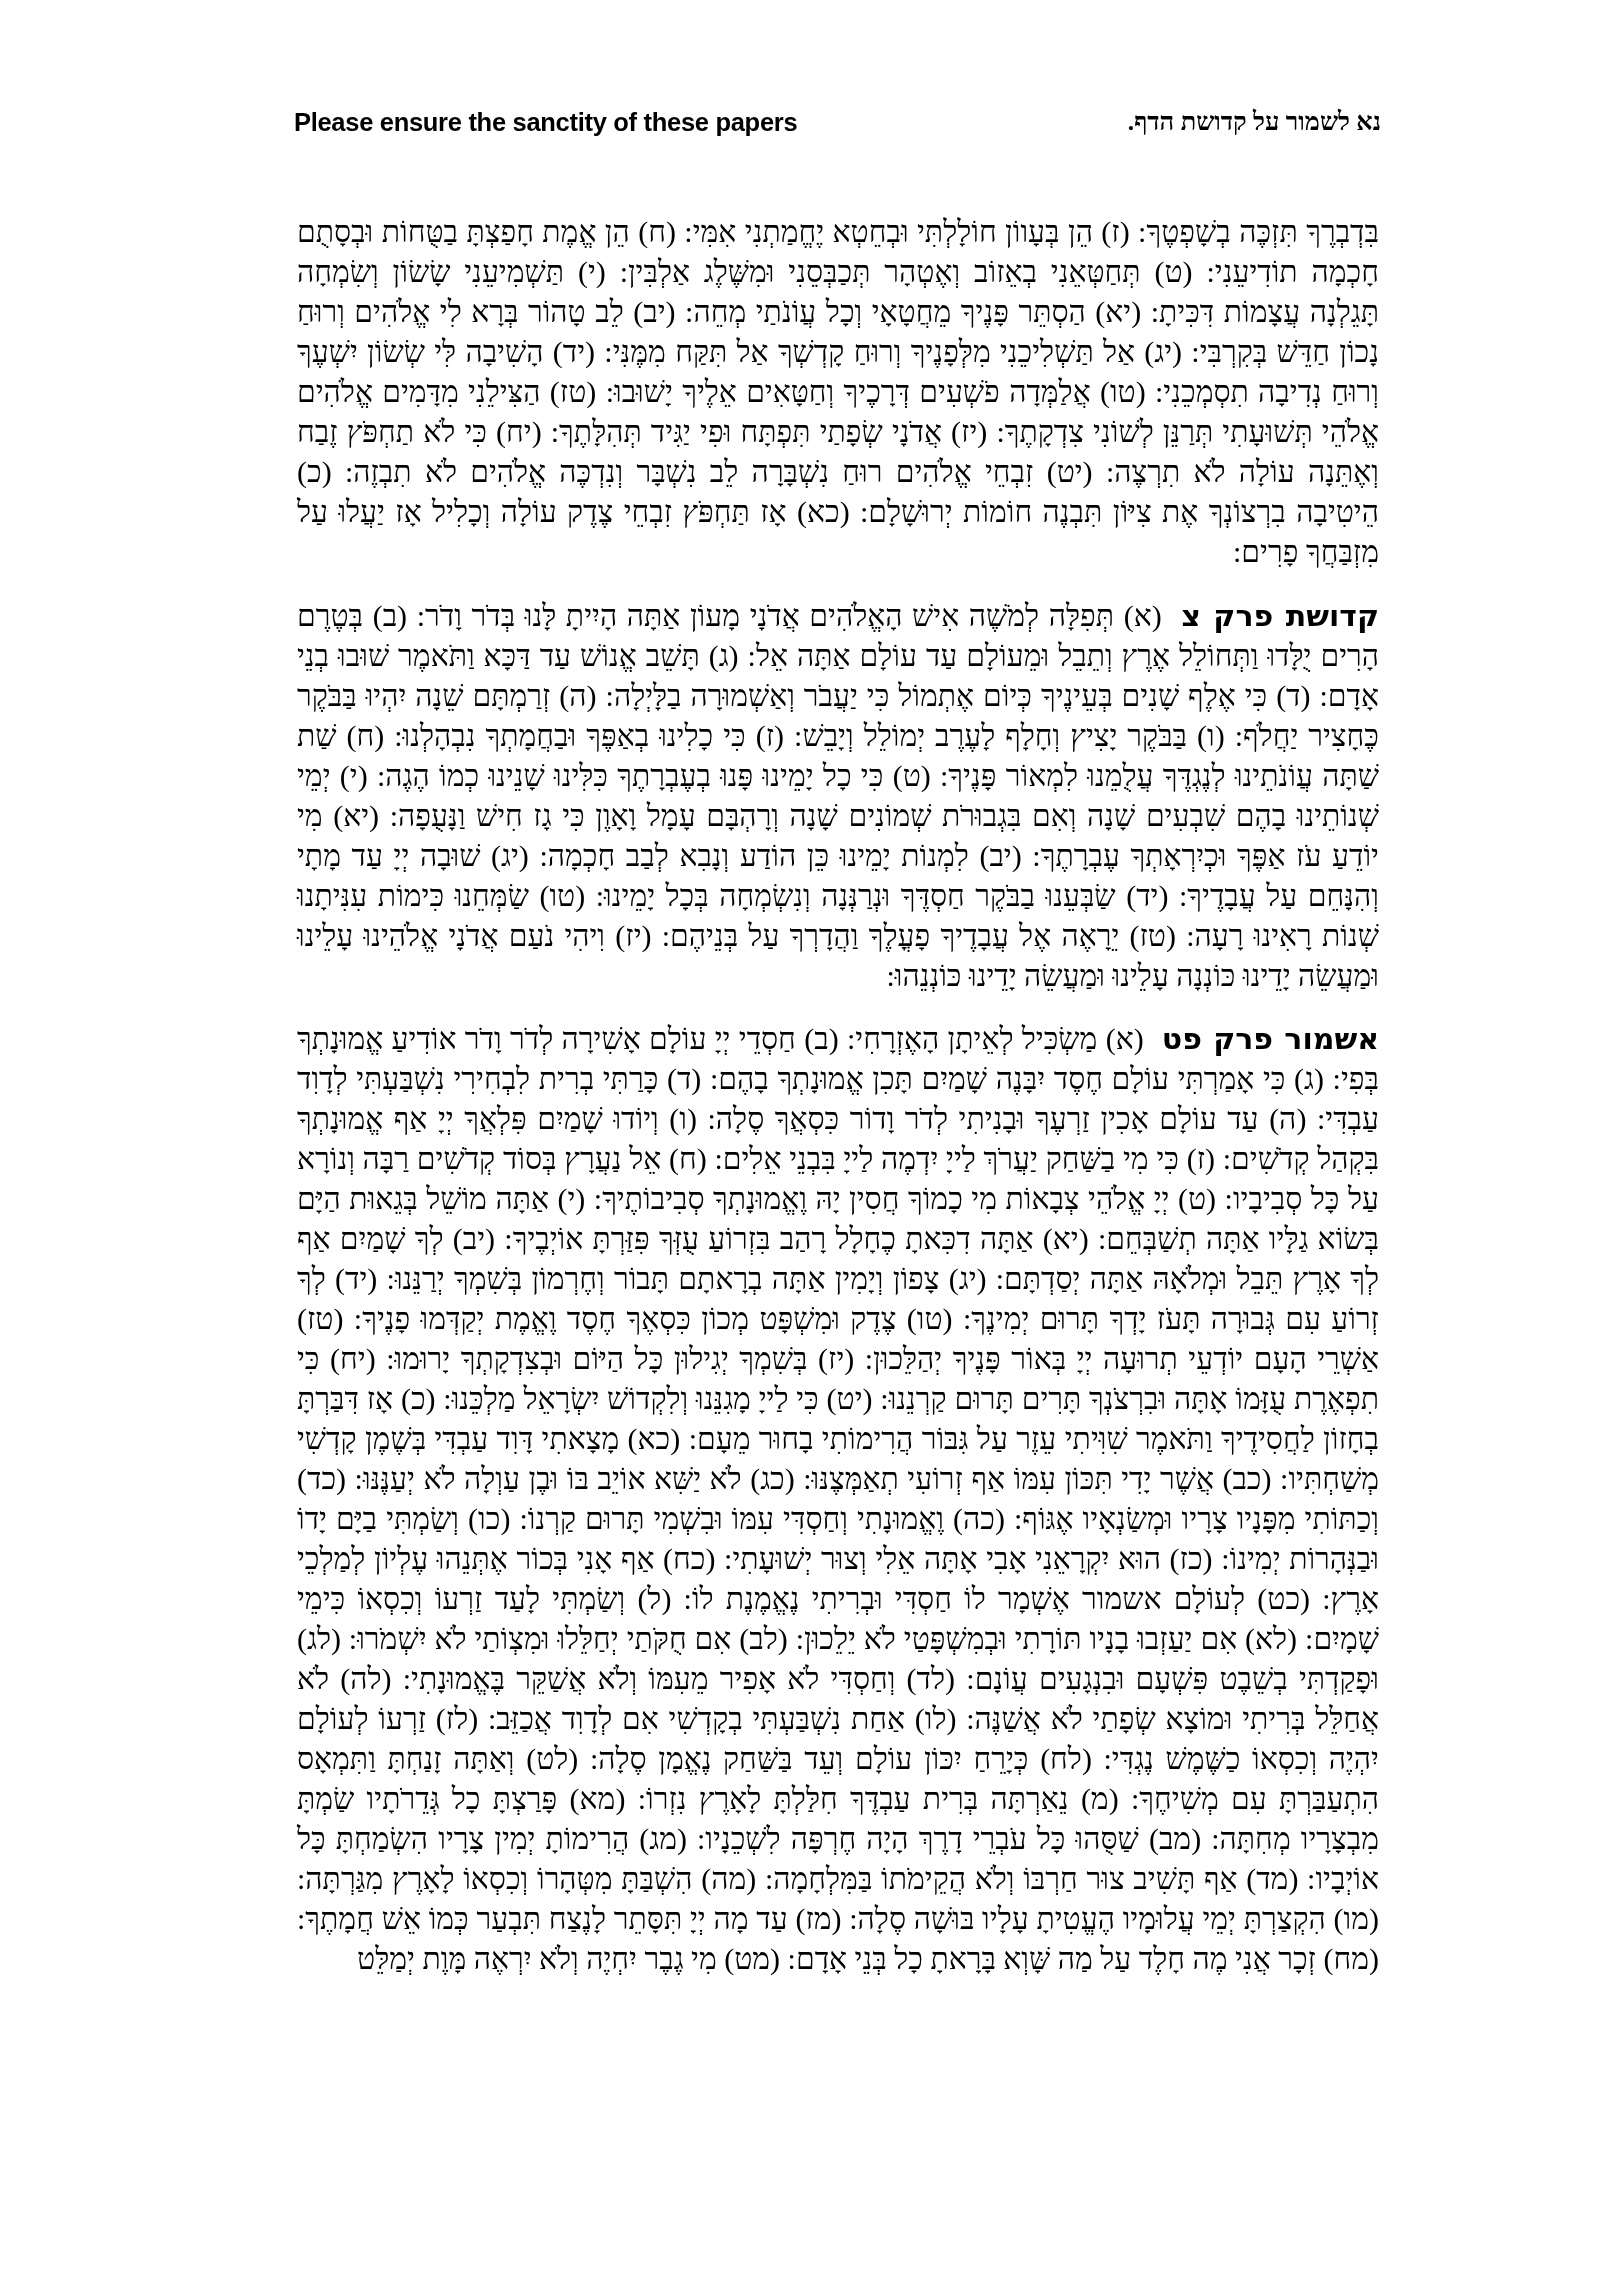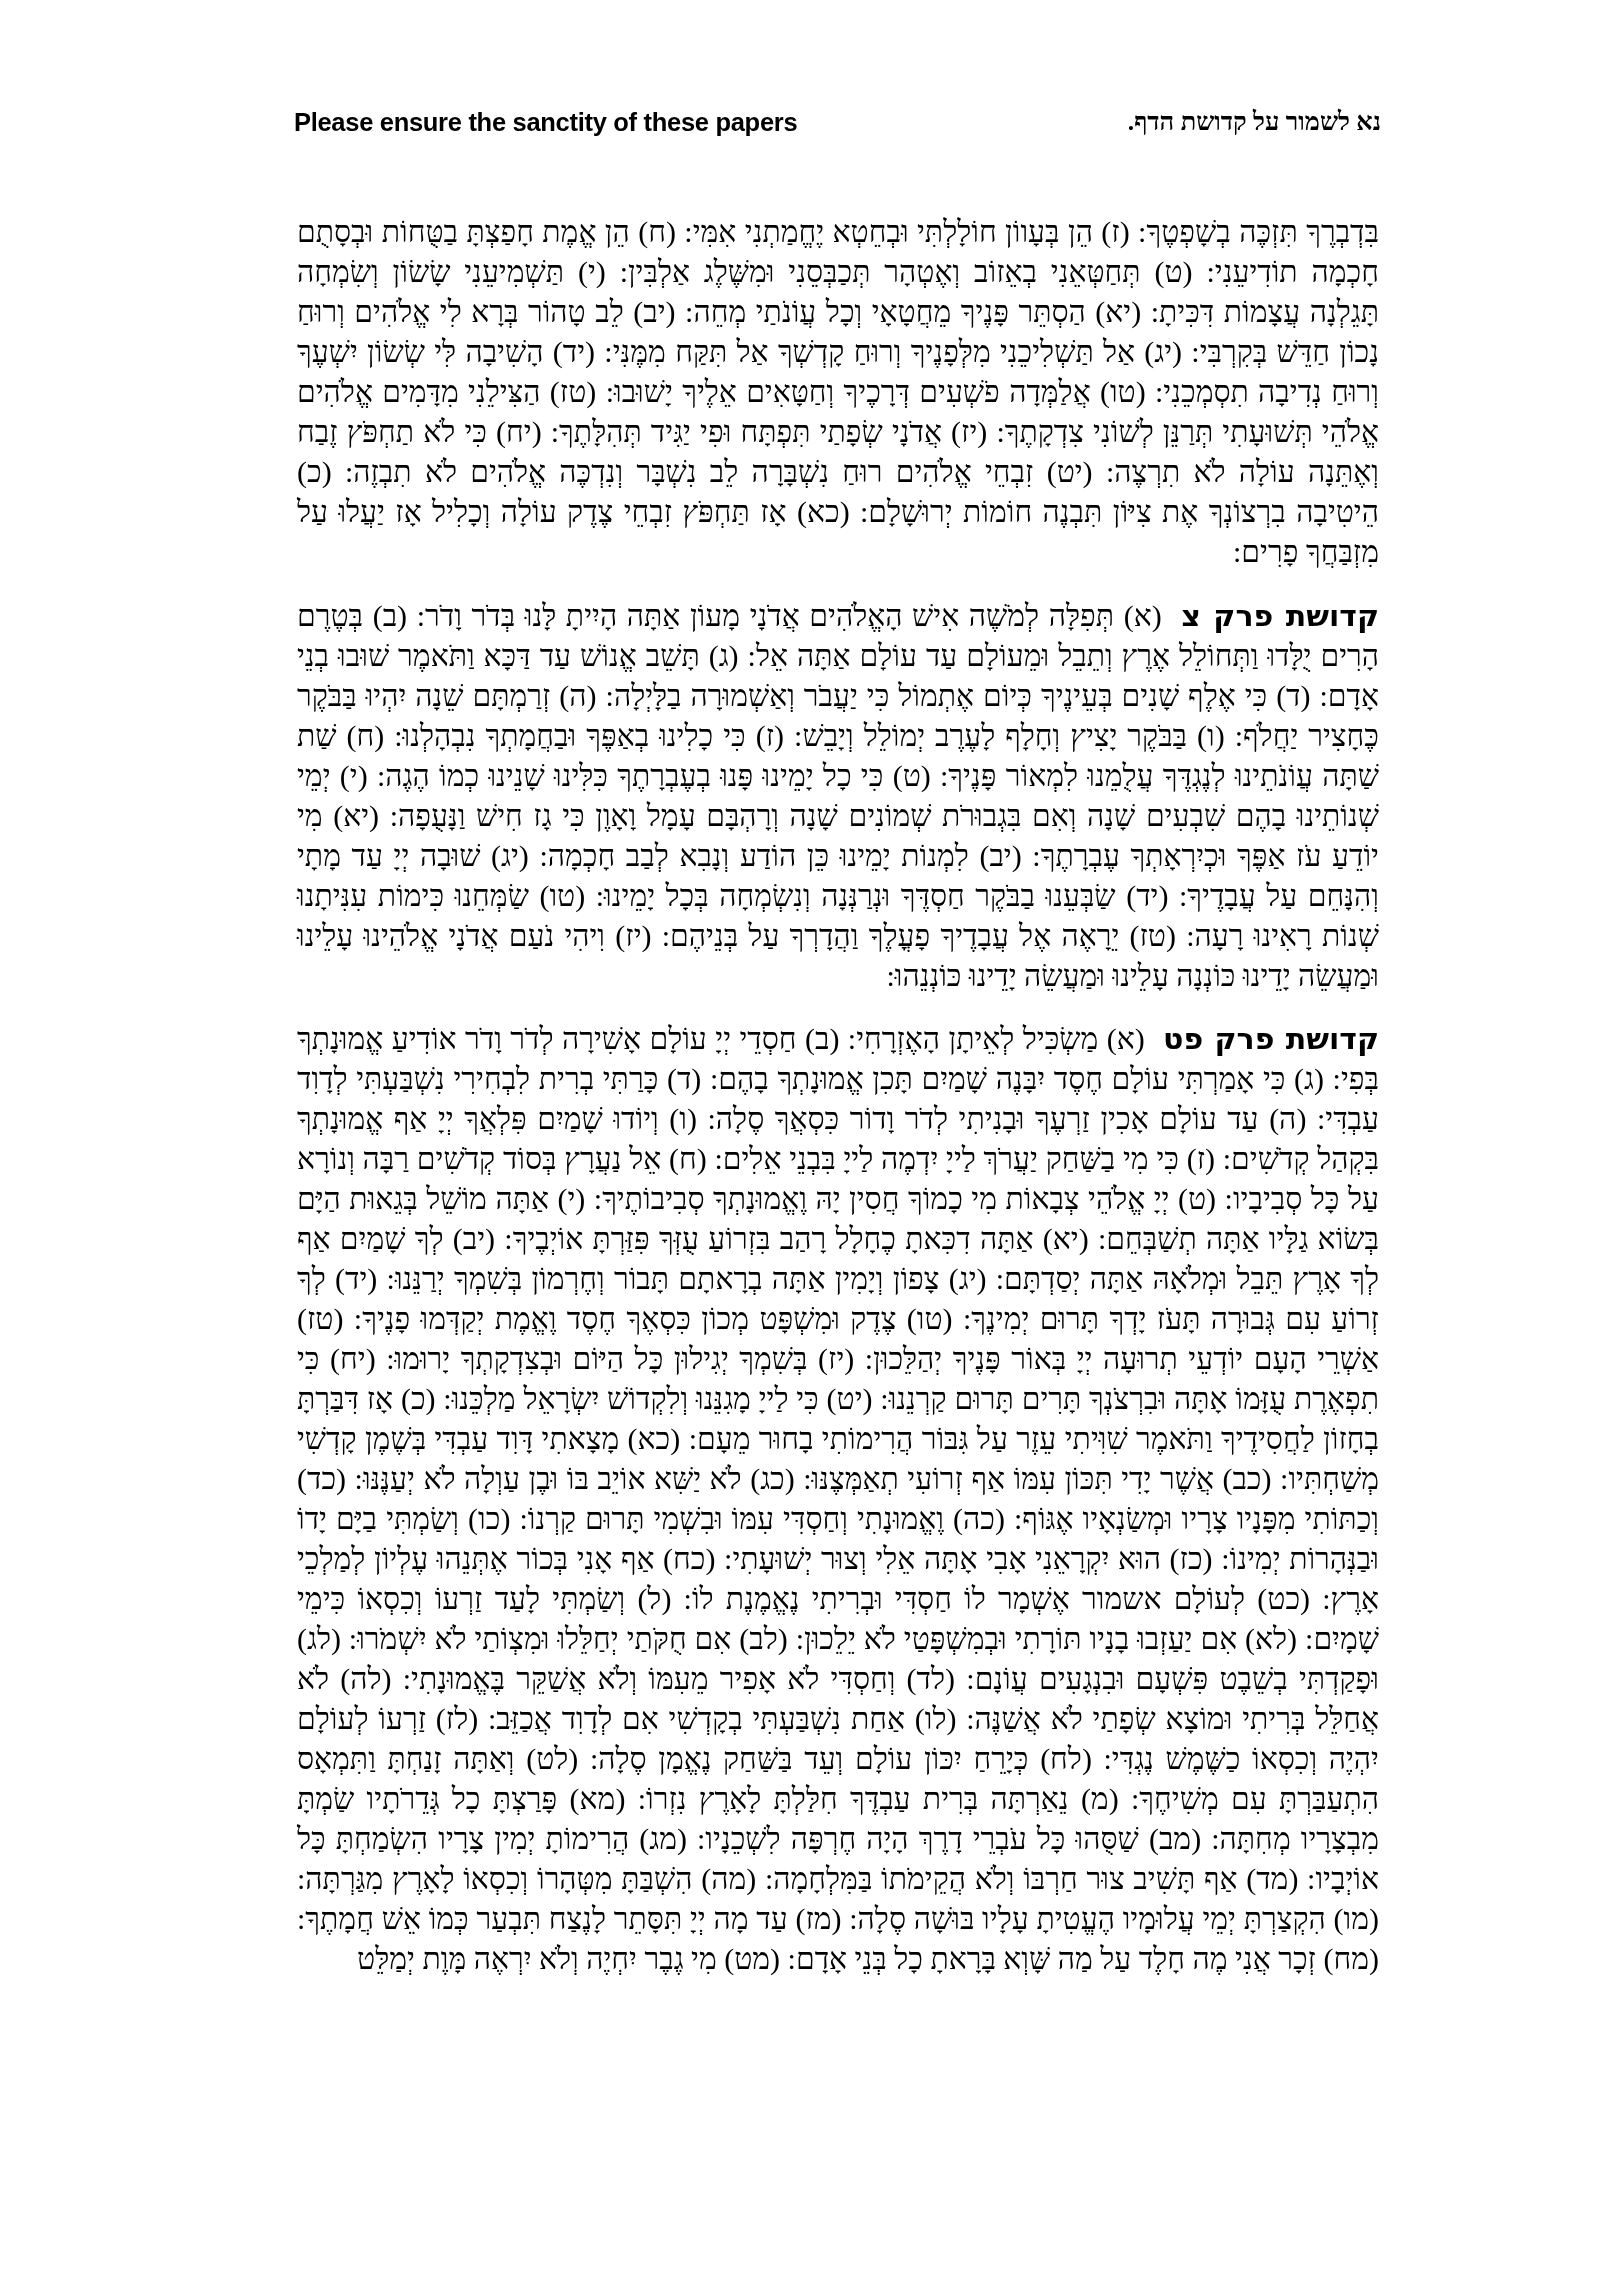--- a/index.html
+++ b/index.html
@@ -34,17 +34,17 @@
 
 <div class="content">
   <p class="chapter">
     <span class="verse-text">בִּדְבְרֶךָ תִּזְכֶּה בְשָׁפְטֶךָ: (ז) הֵן בְּעָווֹן חוֹלָלְתִּי וּבְחֵטְא יֶחֱמַתְנִי אִמִּי: (ח) הֵן אֱמֶת חָפַצְתָּ בַטֻּחוֹת וּבְסָתֻם חָכְמָה תוֹדִיעֵנִי: (ט) תְּחַטְּאֵנִי בְאֵזוֹב וְאֶטְהָר תְּכַבְּסֵנִי וּמִשֶּׁלֶג אַלְבִּין: (י) תַּשְׁמִיעֵנִי שָׂשׂוֹן וְשִׂמְחָה תָּגֵלְנָה עֲצָמוֹת דִּכִּיתָ: (יא) הַסְתֵּר פָּנֶיךָ מֵחֲטָאָי וְכָל עֲוֹנֹתַי מְחֵה: (יב) לֵב טָהוֹר בְּרָא לִי אֱלֹהִים וְרוּחַ נָכוֹן חַדֵּשׁ בְּקִרְבִּי: (יג) אַל תַּשְׁלִיכֵנִי מִלְּפָנֶיךָ וְרוּחַ קָדְשְׁךָ אַל תִּקַּח מִמֶּנִּי: (יד) הָשִׁיבָה לִּי שְׂשׂוֹן יִשְׁעֶךָ וְרוּחַ נְדִיבָה תִסְמְכֵנִי: (טו) אֲלַמְּדָה פֹשְׁעִים דְּרָכֶיךָ וְחַטָּאִים אֵלֶיךָ יָשׁוּבוּ: (טז) הַצִּילֵנִי מִדָּמִים אֱלֹהִים אֱלֹהֵי תְּשׁוּעָתִי תְּרַנֵּן לְשׁוֹנִי צִדְקָתֶךָ: (יז) אֲדֹנָי שְׂפָתַי תִּפְתָּח וּפִי יַגִּיד תְּהִלָּתֶךָ: (יח) כִּי לֹא תַחְפֹּץ זֶבַח וְאֶתֵּנָה עוֹלָה לֹא תִרְצֶה: (יט) זִבְחֵי אֱלֹהִים רוּחַ נִשְׁבָּרָה לֵב נִשְׁבָּר וְנִדְכֶּה אֱלֹהִים לֹא תִבְזֶה: (כ) הֵיטִיבָה בִרְצוֹנְךָ אֶת צִיּוֹן תִּבְנֶה חוֹמוֹת יְרוּשָׁלָם: (כא) אָז תַּחְפֹּץ זִבְחֵי צֶדֶק עוֹלָה וְכָלִיל אָז יַעֲלוּ עַל מִזְבַּחֲךָ פָרִים:</span>
   </p>
   <p class="chapter">
     <span class="chapter-title">קדושת פרק צ</span>
     <span class="verse-text">(א) תְּפִלָּה לְמֹשֶׁה אִישׁ הָאֱלֹהִים אֲדֹנָי מָעוֹן אַתָּה הָיִיתָ לָּנוּ בְּדֹר וָדֹר: (ב) בְּטֶרֶם הָרִים יֻלָּדוּ וַתְּחוֹלֵל אֶרֶץ וְתֵבֵל וּמֵעוֹלָם עַד עוֹלָם אַתָּה אֵל: (ג) תָּשֵׁב אֱנוֹשׁ עַד דַּכָּא וַתֹּאמֶר שׁוּבוּ בְנֵי אָדָם: (ד) כִּי אֶלֶף שָׁנִים בְּעֵינֶיךָ כְּיוֹם אֶתְמוֹל כִּי יַעֲבֹר וְאַשְׁמוּרָה בַלָּיְלָה: (ה) זְרַמְתָּם שֵׁנָה יִהְיוּ בַּבֹּקֶר כֶּחָצִיר יַחֲלֹף: (ו) בַּבֹּקֶר יָצִיץ וְחָלָף לָעֶרֶב יְמוֹלֵל וְיָבֵשׁ: (ז) כִּי כָלִינוּ בְאַפֶּךָ וּבַחֲמָתְךָ נִבְהָלְנוּ: (ח) שַׁת שַׁתָּה עֲוֹנֹתֵינוּ לְנֶגְדֶּךָ עֲלֻמֵנוּ לִמְאוֹר פָּנֶיךָ: (ט) כִּי כָל יָמֵינוּ פָּנוּ בְעֶבְרָתֶךָ כִּלִּינוּ שָׁנֵינוּ כְמוֹ הֶגֶה: (י) יְמֵי שְׁנוֹתֵינוּ בָהֶם שִׁבְעִים שָׁנָה וְאִם בִּגְבוּרֹת שְׁמוֹנִים שָׁנָה וְרָהְבָּם עָמָל וָאָוֶן כִּי גָז חִישׁ וַנָּעֻפָה: (יא) מִי יוֹדֵעַ עֹז אַפֶּךָ וּכְיִרְאָתְךָ עֶבְרָתֶךָ: (יב) לִמְנוֹת יָמֵינוּ כֵּן הוֹדַע וְנָבִא לְבַב חָכְמָה: (יג) שׁוּבָה יְיָ עַד מָתָי וְהִנָּחֵם עַל עֲבָדֶיךָ: (יד) שַׂבְּעֵנוּ בַבֹּקֶר חַסְדֶּךָ וּנְרַנְּנָה וְנִשְׂמְחָה בְּכָל יָמֵינוּ: (טו) שַׂמְּחֵנוּ כִּימוֹת עִנִּיתָנוּ שְׁנוֹת רָאִינוּ רָעָה: (טז) יֵרָאֶה אֶל עֲבָדֶיךָ פָעֳלֶךָ וַהֲדָרְךָ עַל בְּנֵיהֶם: (יז) וִיהִי נֹעַם אֲדֹנָי אֱלֹהֵינוּ עָלֵינוּ וּמַעֲשֵׂה יָדֵינוּ כּוֹנְנָה עָלֵינוּ וּמַעֲשֵׂה יָדֵינוּ כּוֹנְנֵהוּ:</span>
   </p>
   <p class="chapter">
-    <span class="chapter-title">קדושת פרק פט</span>
+    <span class="chapter-title">אשמור פרק פט</span>
     <span class="verse-text">(א) מַשְׂכִּיל לְאֵיתָן הָאֶזְרָחִי: (ב) חַסְדֵי יְיָ עוֹלָם אָשִׁירָה לְדֹר וָדֹר אוֹדִיעַ אֱמוּנָתְךָ בְּפִי: (ג) כִּי אָמַרְתִּי עוֹלָם חֶסֶד יִבָּנֶה שָׁמַיִם תָּכִן אֱמוּנָתְךָ בָהֶם: (ד) כָּרַתִּי בְרִית לִבְחִירִי נִשְׁבַּעְתִּי לְדָוִד עַבְדִּי: (ה) עַד עוֹלָם אָכִין זַרְעֶךָ וּבָנִיתִי לְדֹר וָדוֹר כִּסְאֲךָ סֶלָה: (ו) וְיוֹדוּ שָׁמַיִם פִּלְאֲךָ יְיָ אַף אֱמוּנָתְךָ בִּקְהַל קְדֹשִׁים: (ז) כִּי מִי בַשַּׁחַק יַעֲרֹךְ לַייָ יִדְמֶה לַייָ בִּבְנֵי אֵלִים: (ח) אֵל נַעֲרָץ בְּסוֹד קְדֹשִׁים רַבָּה וְנוֹרָא עַל כָּל סְבִיבָיו: (ט) יְיָ אֱלֹהֵי צְבָאוֹת מִי כָמוֹךָ חֲסִין יָהּ וֶאֱמוּנָתְךָ סְבִיבוֹתֶיךָ: (י) אַתָּה מוֹשֵׁל בְּגֵאוּת הַיָּם בְּשׂוֹא גַלָּיו אַתָּה תְשַׁבְּחֵם: (יא) אַתָּה דִכִּאתָ כֶחָלָל רָהַב בִּזְרוֹעַ עֻזְּךָ פִּזַּרְתָּ אוֹיְבֶיךָ: (יב) לְךָ שָׁמַיִם אַף לְךָ אָרֶץ תֵּבֵל וּמְלֹאָהּ אַתָּה יְסַדְתָּם: (יג) צָפוֹן וְיָמִין אַתָּה בְרָאתָם תָּבוֹר וְחֶרְמוֹן בְּשִׁמְךָ יְרַנֵּנוּ: (יד) לְךָ זְרוֹעַ עִם גְּבוּרָה תָּעֹז יָדְךָ תָּרוּם יְמִינֶךָ: (טו) צֶדֶק וּמִשְׁפָּט מְכוֹן כִּסְאֶךָ חֶסֶד וֶאֱמֶת יְקַדְּמוּ פָנֶיךָ: (טז) אַשְׁרֵי הָעָם יוֹדְעֵי תְרוּעָה יְיָ בְּאוֹר פָּנֶיךָ יְהַלֵּכוּן: (יז) בְּשִׁמְךָ יְגִילוּן כָּל הַיּוֹם וּבְצִדְקָתְךָ יָרוּמוּ: (יח) כִּי תִפְאֶרֶת עֻזָּמוֹ אָתָּה וּבִרְצֹנְךָ תָּרִים תָּרוּם קַרְנֵנוּ: (יט) כִּי לַייָ מָגִנֵּנוּ וְלִקְדוֹשׁ יִשְׂרָאֵל מַלְכֵּנוּ: (כ) אָז דִּבַּרְתָּ בְחָזוֹן לַחֲסִידֶיךָ וַתֹּאמֶר שִׁוִּיתִי עֵזֶר עַל גִּבּוֹר הֲרִימוֹתִי בָחוּר מֵעָם: (כא) מָצָאתִי דָּוִד עַבְדִּי בְּשֶׁמֶן קָדְשִׁי מְשַׁחְתִּיו: (כב) אֲשֶׁר יָדִי תִּכּוֹן עִמּוֹ אַף זְרוֹעִי תְאַמְּצֶנּוּ: (כג) לֹא יַשִּׁא אוֹיֵב בּוֹ וּבֶן עַוְלָה לֹא יְעַנֶּנּוּ: (כד) וְכַתּוֹתִי מִפָּנָיו צָרָיו וּמְשַׂנְאָיו אֶגּוֹף: (כה) וֶאֱמוּנָתִי וְחַסְדִּי עִמּוֹ וּבִשְׁמִי תָּרוּם קַרְנוֹ: (כו) וְשַׂמְתִּי בַיָּם יָדוֹ וּבַנְּהָרוֹת יְמִינוֹ: (כז) הוּא יִקְרָאֵנִי אָבִי אָתָּה אֵלִי וְצוּר יְשׁוּעָתִי: (כח) אַף אָנִי בְּכוֹר אֶתְּנֵהוּ עֶלְיוֹן לְמַלְכֵי אָרֶץ: (כט) לְעוֹלָם אשמור אֶשְׁמָר לוֹ חַסְדִּי וּבְרִיתִי נֶאֱמֶנֶת לוֹ: (ל) וְשַׂמְתִּי לָעַד זַרְעוֹ וְכִסְאוֹ כִּימֵי שָׁמָיִם: (לא) אִם יַעַזְבוּ בָנָיו תּוֹרָתִי וּבְמִשְׁפָּטַי לֹא יֵלֵכוּן: (לב) אִם חֻקֹּתַי יְחַלֵּלוּ וּמִצְוֹתַי לֹא יִשְׁמֹרוּ: (לג) וּפָקַדְתִּי בְשֵׁבֶט פִּשְׁעָם וּבִנְגָעִים עֲוֹנָם: (לד) וְחַסְדִּי לֹא אָפִיר מֵעִמּוֹ וְלֹא אֲשַׁקֵּר בֶּאֱמוּנָתִי: (לה) לֹא אֲחַלֵּל בְּרִיתִי וּמוֹצָא שְׂפָתַי לֹא אֲשַׁנֶּה: (לו) אַחַת נִשְׁבַּעְתִּי בְקָדְשִׁי אִם לְדָוִד אֲכַזֵּב: (לז) זַרְעוֹ לְעוֹלָם יִהְיֶה וְכִסְאוֹ כַשֶּׁמֶשׁ נֶגְדִּי: (לח) כְּיָרֵחַ יִכּוֹן עוֹלָם וְעֵד בַּשַּׁחַק נֶאֱמָן סֶלָה: (לט) וְאַתָּה זָנַחְתָּ וַתִּמְאָס הִתְעַבַּרְתָּ עִם מְשִׁיחֶךָ: (מ) נֵאַרְתָּה בְּרִית עַבְדֶּךָ חִלַּלְתָּ לָאָרֶץ נִזְרוֹ: (מא) פָּרַצְתָּ כָל גְּדֵרֹתָיו שַׂמְתָּ מִבְצָרָיו מְחִתָּה: (מב) שַׁסֻּהוּ כָּל עֹבְרֵי דָרֶךְ הָיָה חֶרְפָּה לִשְׁכֵנָיו: (מג) הֲרִימוֹתָ יְמִין צָרָיו הִשְׂמַחְתָּ כָּל אוֹיְבָיו: (מד) אַף תָּשִׁיב צוּר חַרְבּוֹ וְלֹא הֲקֵימֹתוֹ בַּמִּלְחָמָה: (מה) הִשְׁבַּתָּ מִטְּהָרוֹ וְכִסְאוֹ לָאָרֶץ מִגַּרְתָּה: (מו) הִקְצַרְתָּ יְמֵי עֲלוּמָיו הֶעֱטִיתָ עָלָיו בּוּשָׁה סֶלָה: (מז) עַד מָה יְיָ תִּסָּתֵר לָנֶצַח תִּבְעַר כְּמוֹ אֵשׁ חֲמָתֶךָ: (מח) זְכָר אֲנִי מֶה חָלֶד עַל מַה שָּׁוְא בָּרָאתָ כָל בְּנֵי אָדָם: (מט) מִי גֶבֶר יִחְיֶה וְלֹא יִרְאֶה מָּוֶת יְמַלֵּט</span>
   </p>
 </div>
 
 
 </body></html>

